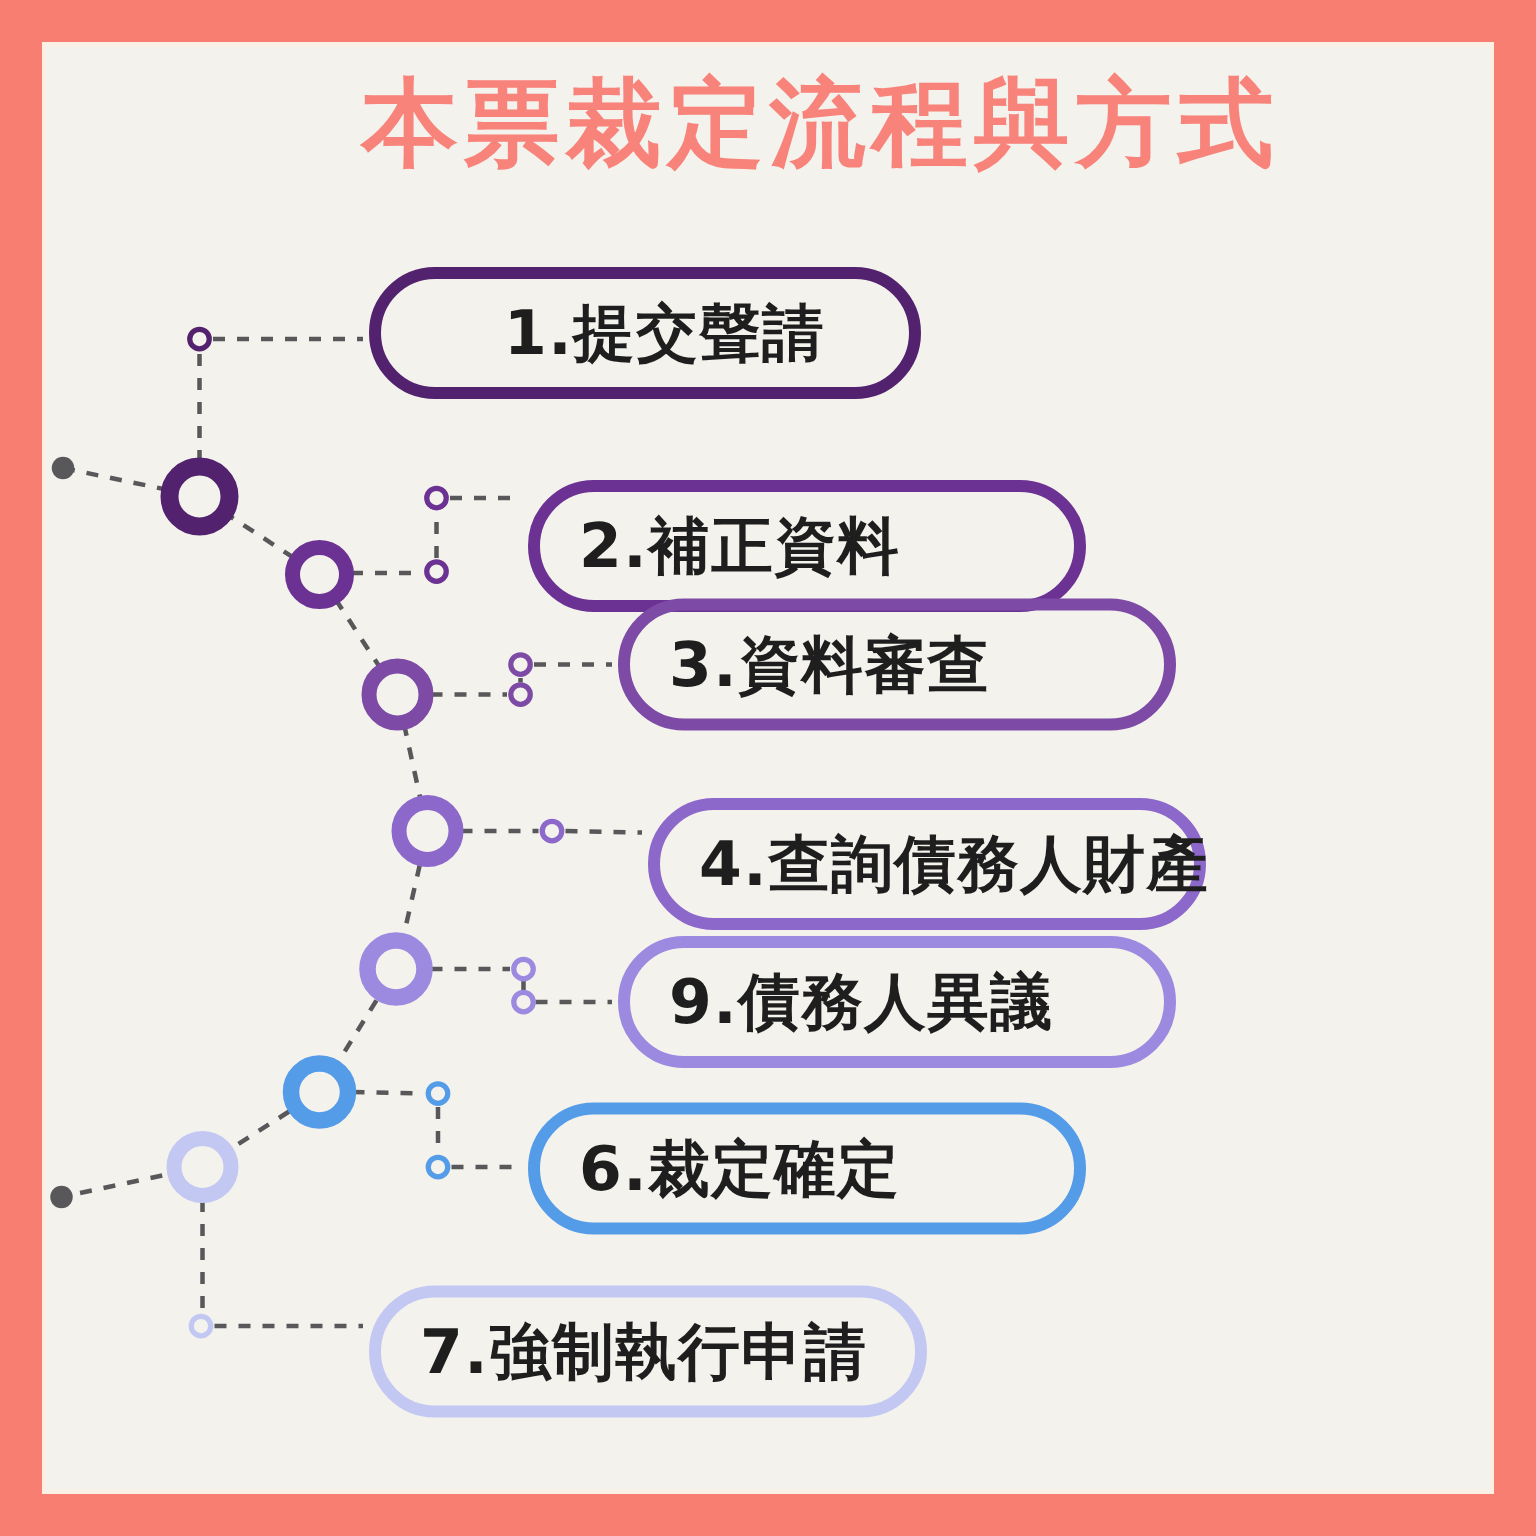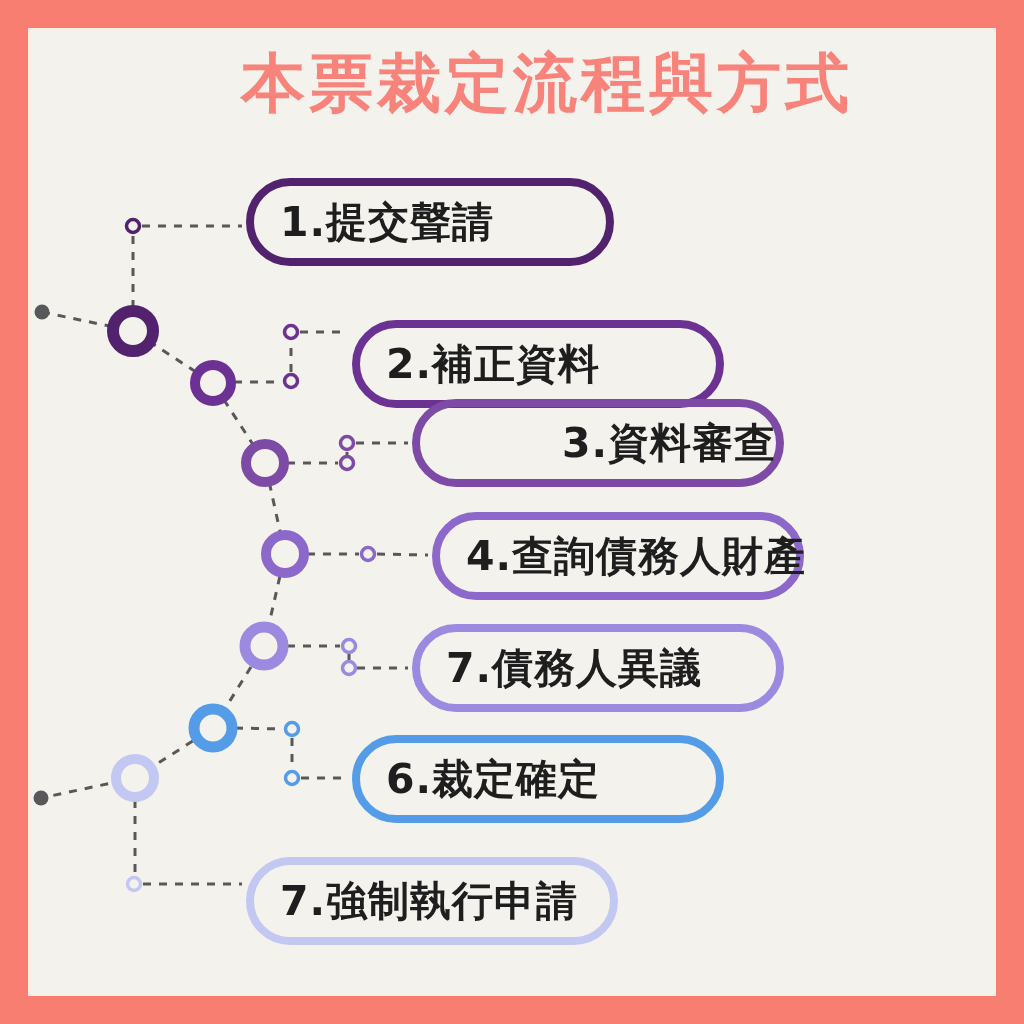--- a/index.html
+++ b/index.html
@@ -20,23 +20,23 @@
   svg.flow{position:absolute;left:0;top:0;pointer-events:none;}
   .pill{
     position:absolute;height:88px;width:372px;box-sizing:border-box;
     border:8px solid #000;border-radius:44px;
     display:flex;align-items:center;padding-left:26px;
     background:transparent;
   }
   .pill .lbl{
     font-size:41px;font-weight:800;letter-spacing:1px;white-space:nowrap;
   }
-  .p1{left:246px;top:178px;width:368px;}
+  .p1{left:246px;top:178px;width:368px;justify-content:center;}
   .p2{left:352px;top:288px;margin-top:32px;}
-  .p3{left:412px;top:399px;justify-content:flex-end;}
+  .p3{left:412px;top:399px;}
   .p4{left:432px;top:512px;}
   .p5{left:412px;top:624px;}
   .p6{left:352px;top:735px;}
   .p7{left:246px;top:857px;}
 </style>
 </head>
 <body>
 
 <div class="frame" style="background-color: rgb(248, 126, 114);"></div>
 
@@ -89,24 +89,24 @@
 
 <div class="pill p1" style="border-color: rgb(83, 34, 110);">
   <span class="lbl" style="color: rgb(30, 30, 30);">1.提交聲請</span>
 </div>
 <div class="pill p2" style="border-color: rgb(108, 50, 147);">
   <span class="lbl" style="color: rgb(30, 30, 30);">2.補正資料</span>
 </div>
 <div class="pill p3" style="border-color: rgb(125, 75, 166);">
   <span class="lbl" style="color: rgb(30, 30, 30);">3.資料審查</span>
 </div>
-<div class="pill p4" style="border-color: rgb(141, 104, 203);">
+<div class="pill p4" style="border-color: rgb(141, 104, 203); margin-top: 20px;">
   <span class="lbl" style="color: rgb(30, 30, 30);">4.查詢債務人財產</span>
 </div>
 <div class="pill p5" style="border-color: rgb(156, 137, 224);">
-  <span class="lbl" style="color: rgb(30, 30, 30);">7.債務人異議</span>
+  <span class="lbl" style="color: rgb(30, 30, 30);">9.債務人異議</span>
 </div>
 <div class="pill p6" style="border-color: rgb(84, 156, 232);">
   <span class="lbl" style="color: rgb(30, 30, 30);">6.裁定確定</span>
 </div>
 <div class="pill p7" style="border-color: rgb(195, 200, 243);">
   <span class="lbl" style="color: rgb(30, 30, 30);">7.強制執行申請</span>
 </div>
 
 </body></html>

